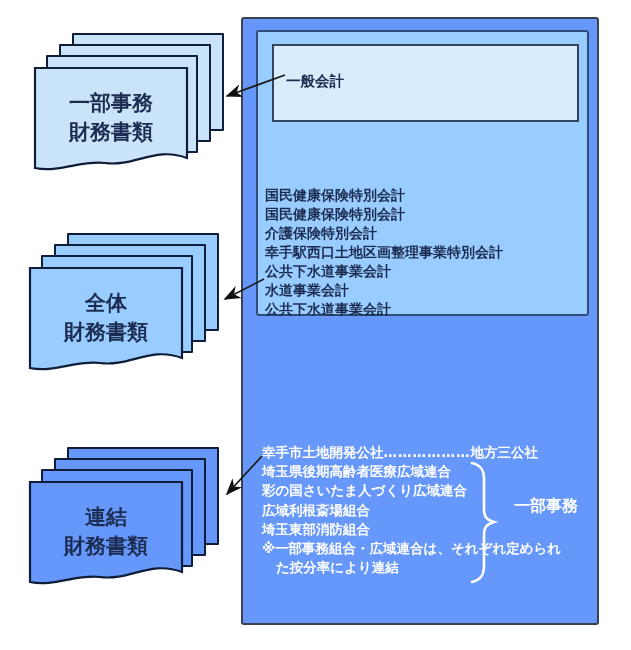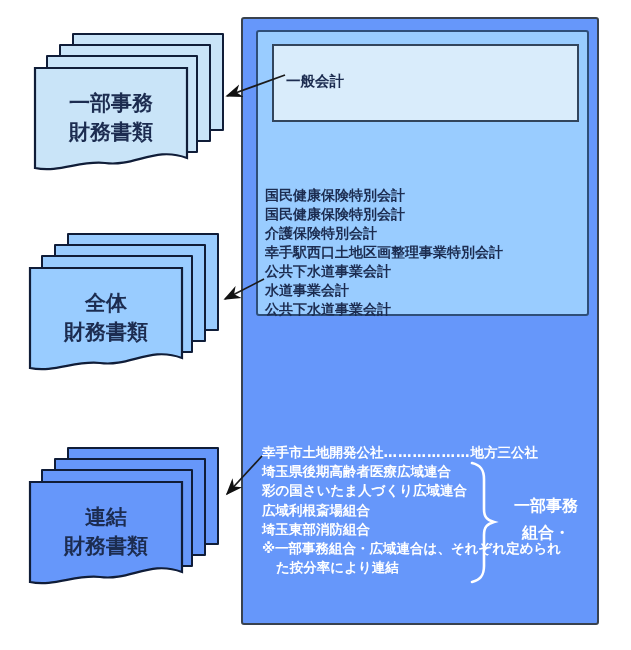--- a/index.html
+++ b/index.html
@@ -158,21 +158,20 @@
       <div>埼玉県後期高齢者医療広域連合</div>
       <div>彩の国さいたま人づくり広域連合</div>
       <div>広域利根斎場組合</div>
       <div>埼玉東部消防組合</div>
       <div>※一部事務組合・広域連合は、それぞれ定められ</div>
       <div class="note-line2">た按分率により連結</div>
     </div>
 
     <div class="brace-label">
       <div>一部事務</div>
-      <div>組合・</div>
     </div>
   </div>
 
   <svg class="overlay" viewBox="0 0 631 650">
     <defs>
       <marker id="ah" markerWidth="11" markerHeight="9" refX="9" refY="4.5" orient="auto">
         <path d="M10,4.5 L0,0.6 L3,4.5 L0,8.4 Z" fill="#111"></path>
       </marker>
     </defs>
     <line class="arrow-line" x1="285" y1="75" x2="227" y2="96" marker-end="url(#ah)"></line>

